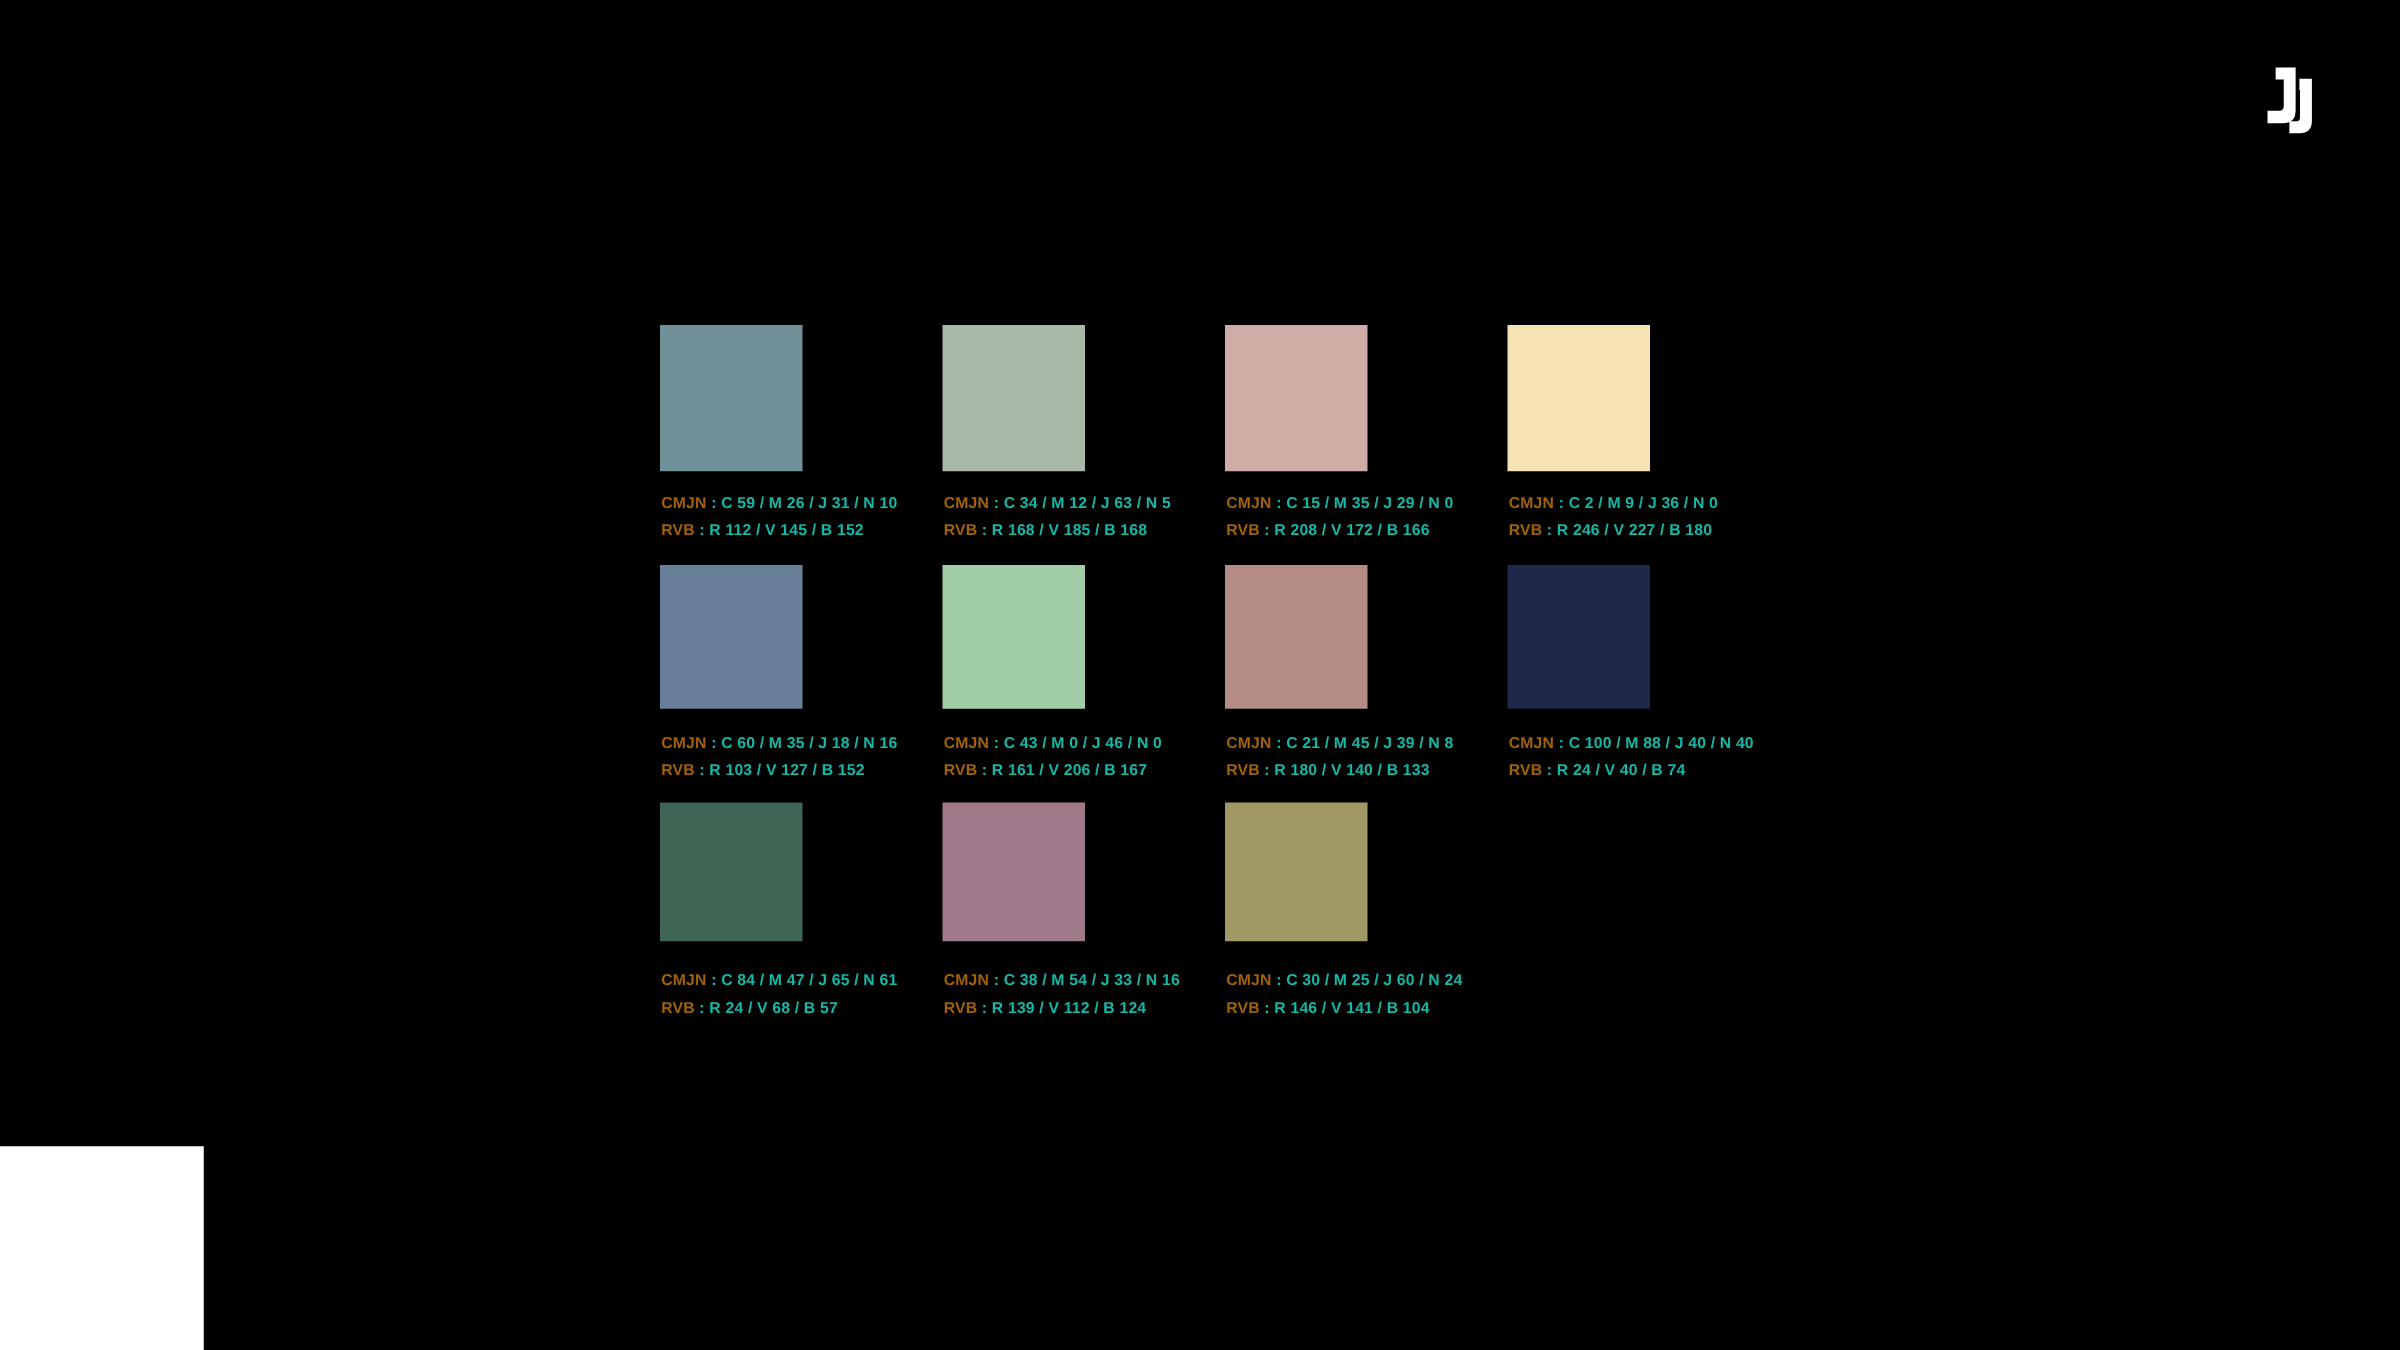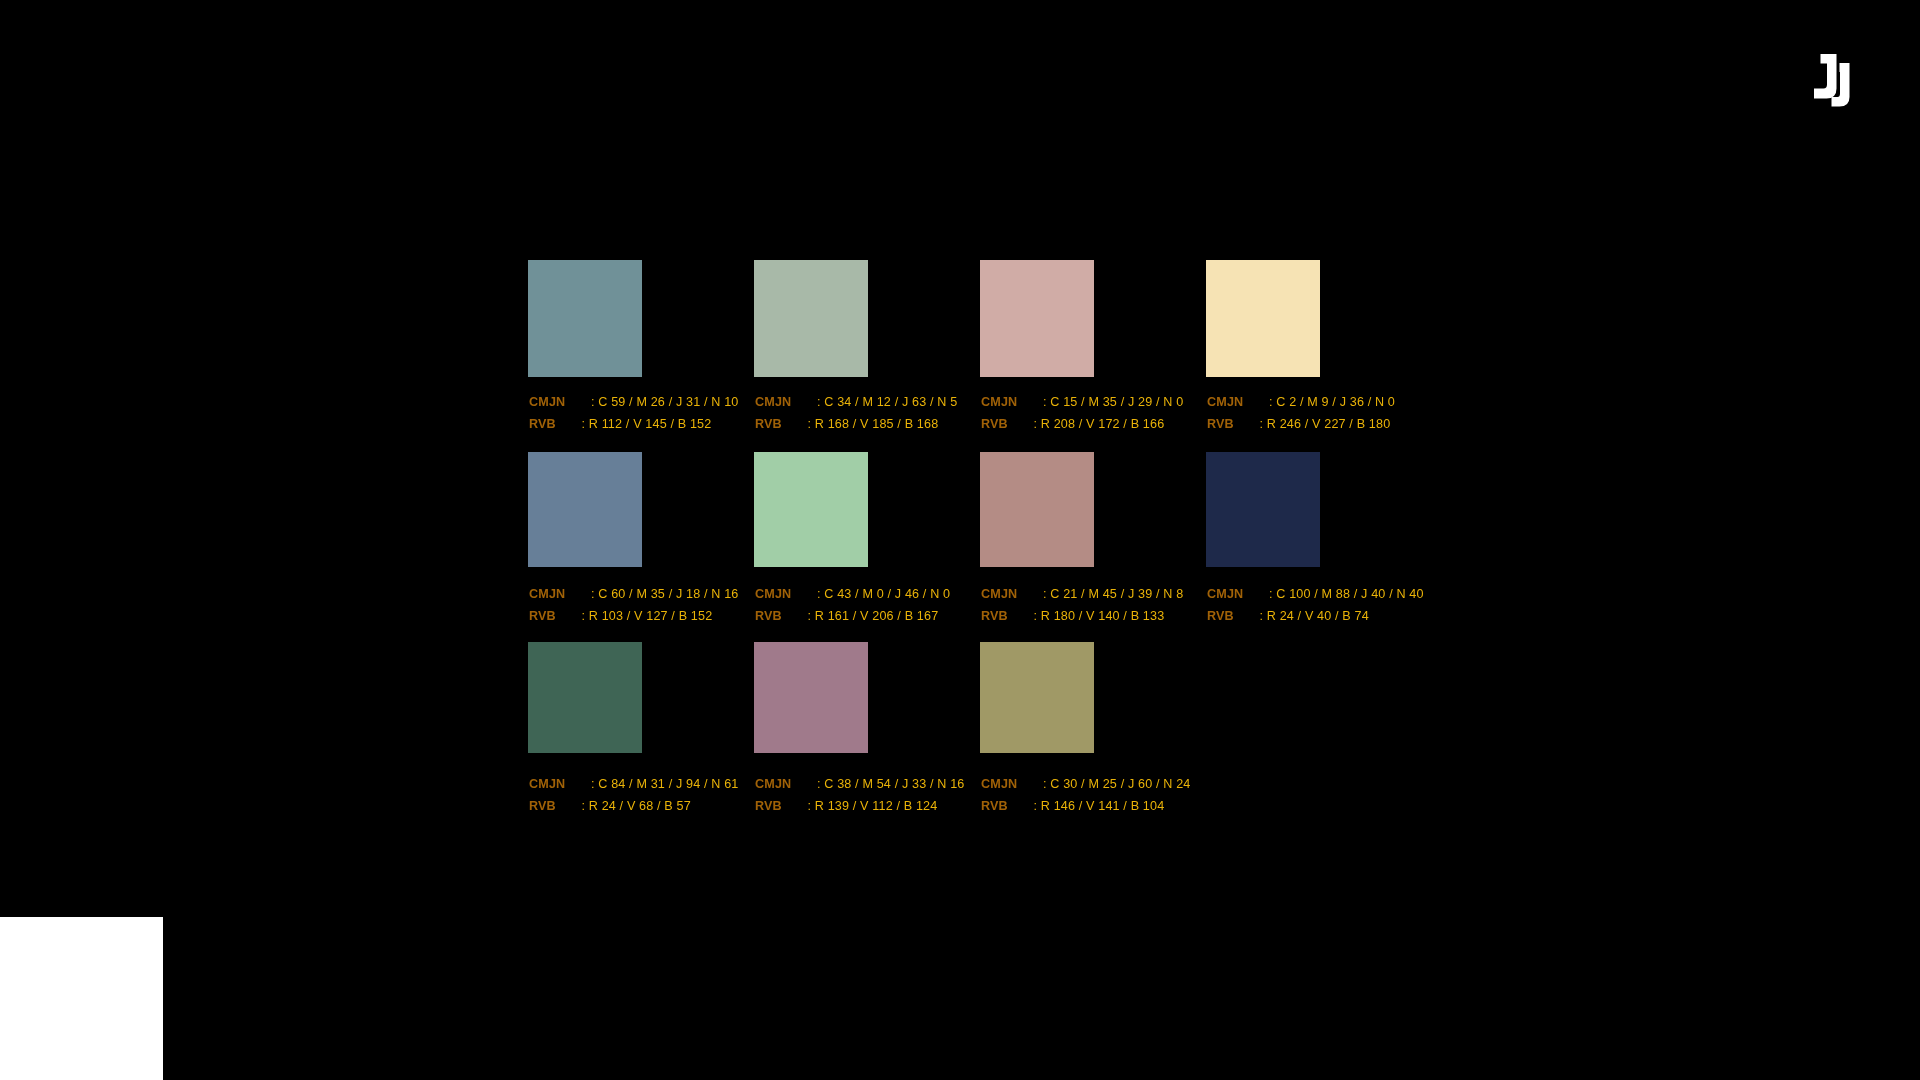--- a/index.html
+++ b/index.html
@@ -58,23 +58,22 @@
     line-height: 22px;
     color: #f2f2f2;
     letter-spacing: 0.15px;
     white-space: nowrap;
   }
   .meta-key {
     font-weight: bold;
     color: #a16207;
   }
   .meta-val {
-    font-weight: normal;
-    color: #eab308;
-    margin-left: 22px;
+    font-weight: bold;
+    color: #14b8a6;
   }
 
   
   .palette-grid .swatch-cell:nth-child(n+5):nth-child(-n+8) .swatch-chip { height: 115px; }
   .palette-grid .swatch-cell:nth-child(n+9) .swatch-chip { height: 111px; }
 
   
   .corner-block {
     position: absolute;
     left: 0;
@@ -159,21 +158,21 @@
     <div class="swatch-chip" style="background-color: rgb(30, 41, 74);"></div>
     <div class="swatch-meta">
       <div class="meta-line"><span class="meta-key">CMJN</span><span class="meta-val"> : C 100 / M 88 / J 40 / N 40</span></div>
       <div class="meta-line"><span class="meta-key">RVB</span><span class="meta-val"> : R 24 / V 40 / B 74</span></div>
     </div>
   </div>
 
   <div class="swatch-cell">
     <div class="swatch-chip" style="background-color: rgb(63, 101, 85);"></div>
     <div class="swatch-meta">
-      <div class="meta-line"><span class="meta-key">CMJN</span><span class="meta-val"> : C 84 / M 31 / J 94 / N 61</span></div>
+      <div class="meta-line"><span class="meta-key">CMJN</span><span class="meta-val"> : C 84 / M 47 / J 65 / N 61</span></div>
       <div class="meta-line"><span class="meta-key">RVB</span><span class="meta-val"> : R 24 / V 68 / B 57</span></div>
     </div>
   </div>
 
   <div class="swatch-cell">
     <div class="swatch-chip" style="background-color: rgb(160, 122, 139);"></div>
     <div class="swatch-meta">
       <div class="meta-line"><span class="meta-key">CMJN</span><span class="meta-val"> : C 38 / M 54 / J 33 / N 16</span></div>
       <div class="meta-line"><span class="meta-key">RVB</span><span class="meta-val"> : R 139 / V 112 / B 124</span></div>
     </div>

